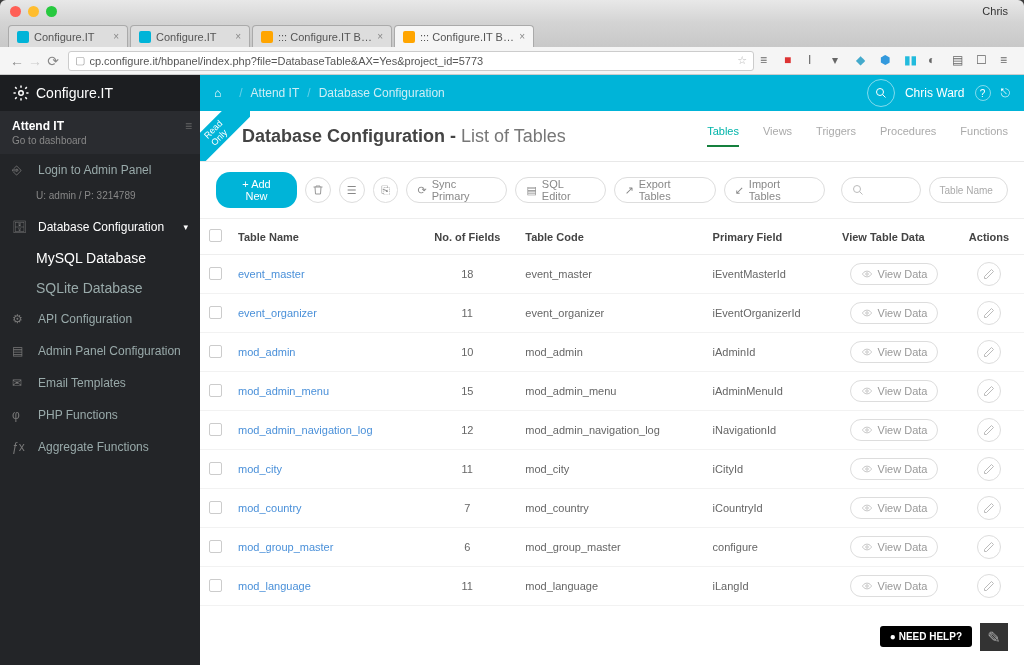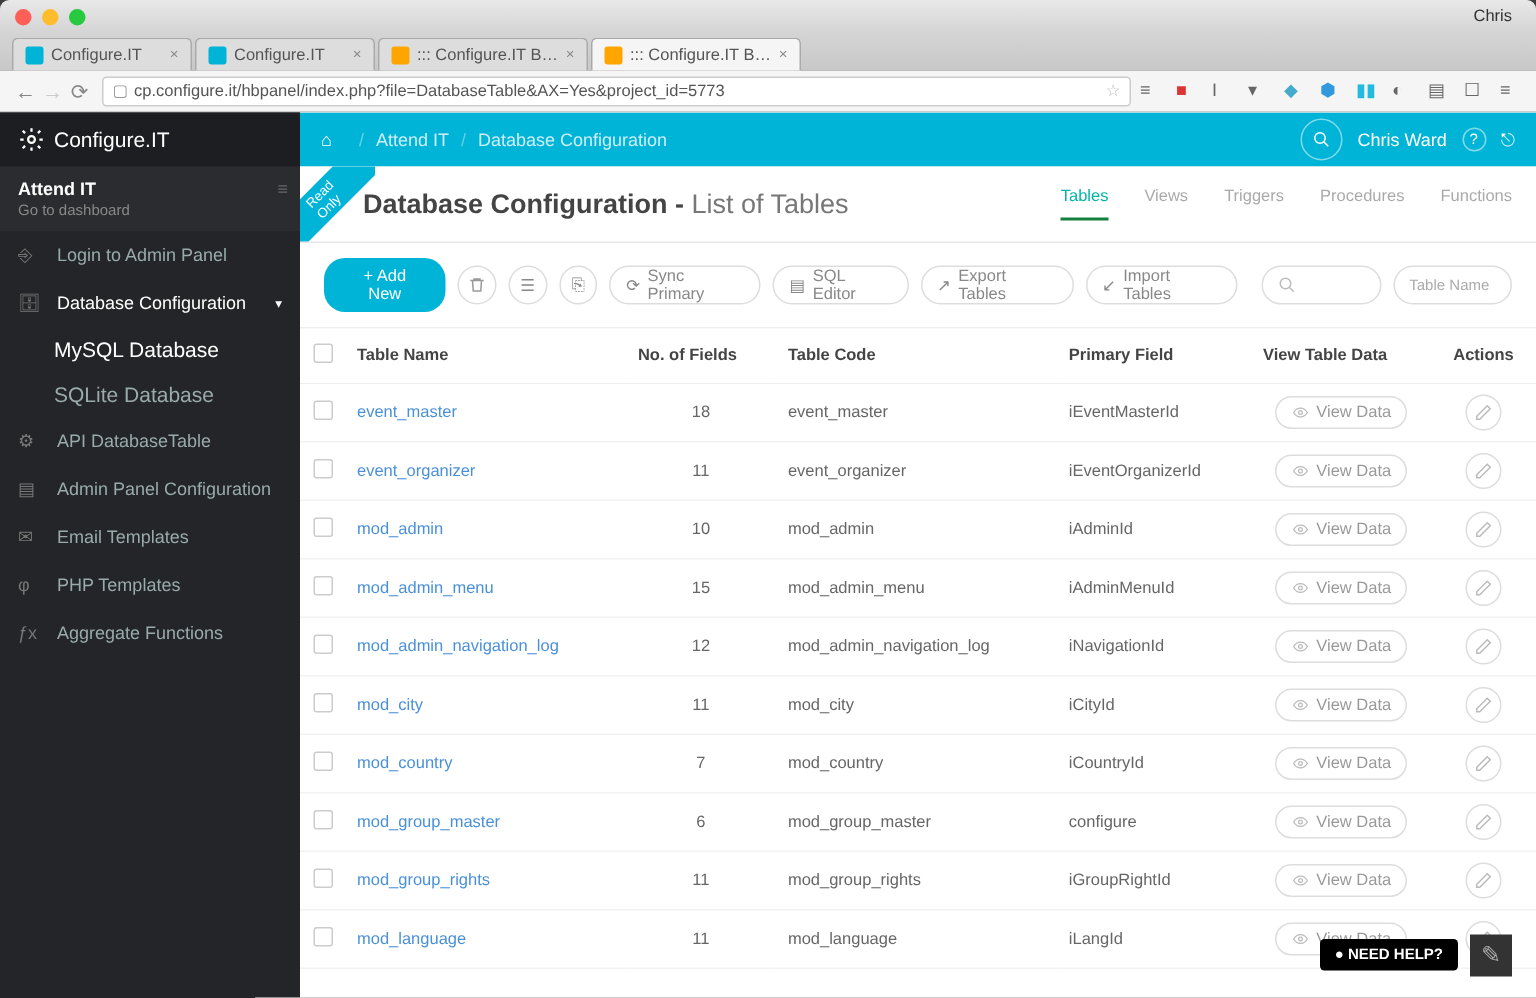--- a/index.html
+++ b/index.html
@@ -143,42 +143,43 @@
     </div>
     <div class="proj-row">
       <div class="pn">Attend IT</div>
       <div class="sub">Go to dashboard</div>
       <span class="burger">≡</span>
     </div>
     <div class="nav-item">
       <span class="ic">⎆</span>
       <span>Login to Admin Panel</span>
     </div>
+    <div class="cred">U: admin / P: 3214789</div>
     <div class="nav-item act">
       <span class="ic">🗄</span>
       <span>Database Configuration</span>
       <span style="margin-left:auto;font-size:9px">▾</span>
     </div>
     <div class="nav-sub act">MySQL Database</div>
     <div class="nav-sub">SQLite Database</div>
     <div class="nav-item">
       <span class="ic">⚙</span>
-      <span>API DatabaseTable</span>
+      <span>API Configuration</span>
     </div>
     <div class="nav-item">
       <span class="ic">▤</span>
       <span>Admin Panel Configuration</span>
     </div>
     <div class="nav-item">
       <span class="ic">✉</span>
       <span>Email Templates</span>
     </div>
     <div class="nav-item">
       <span class="ic">φ</span>
-      <span>PHP Templates</span>
+      <span>PHP Functions</span>
     </div>
     <div class="nav-item">
       <span class="ic">ƒx</span>
       <span>Aggregate Functions</span>
     </div>
   </div>
 
   <div class="main">
     <div class="topbar">
       <span class="bc-home">⌂</span>
@@ -248,21 +249,21 @@
           <span>Table Name</span>
         </div>
     </div>
 
     <div class="table-wrap">
       <table>
         <thead>
             <tr>
           <th class="chk-col"><span class="chk"></span></th>
           <th>Table Name</th>
-          <th style="text-align:left;width:100px">No. of Fields</th>
+          <th style="text-align:center;width:100px">No. of Fields</th>
           <th>Table Code</th>
           <th>Primary Field</th>
           <th style="text-align:left;width:120px">View Table Data</th>
           <th style="text-align:center;width:70px">Actions</th>
         </tr>
           </thead>
         <tbody id="tbody">
             <tr>
     <td class="chk-col"><span class="chk"></span></td>
     <td><span class="tbl-link">event_master</span></td>
@@ -386,36 +387,20 @@
                     <circle cx="12" cy="12" r="3"></circle>
                   </svg>View Data</span></td>
     <td style="text-align:center"><span class="edit-btn">
                   <svg width="12" height="12" viewBox="0 0 24 24" fill="none" stroke="#bbb" stroke-width="2">
                     <path d="M17 3l4 4L7 21H3v-4L17 3z"></path>
                   </svg>
                 </span></td>
             </tr>
             <tr>
     <td class="chk-col"><span class="chk"></span></td>
-    <td><span class="tbl-link">mod_group_rights</span></td>
-    <td style="text-align:center">11</td>
-    <td>mod_group_rights</td>
-    <td>iGroupRightId</td>
-    <td style="text-align:center"><span class="view-btn"><svg width="12" height="10" viewBox="0 0 24 24" fill="none" stroke="#bbb" stroke-width="2">
-                    <path d="M1 12s4-7 11-7 11 7 11 7-4 7-11 7S1 12 1 12z"></path>
-                    <circle cx="12" cy="12" r="3"></circle>
-                  </svg>View Data</span></td>
-    <td style="text-align:center"><span class="edit-btn">
-                  <svg width="12" height="12" viewBox="0 0 24 24" fill="none" stroke="#bbb" stroke-width="2">
-                    <path d="M17 3l4 4L7 21H3v-4L17 3z"></path>
-                  </svg>
-                </span></td>
-            </tr>
-            <tr>
-    <td class="chk-col"><span class="chk"></span></td>
     <td><span class="tbl-link">mod_language</span></td>
     <td style="text-align:center">11</td>
     <td>mod_language</td>
     <td>iLangId</td>
     <td style="text-align:center"><span class="view-btn"><svg width="12" height="10" viewBox="0 0 24 24" fill="none" stroke="#bbb" stroke-width="2">
                     <path d="M1 12s4-7 11-7 11 7 11 7-4 7-11 7S1 12 1 12z"></path>
                     <circle cx="12" cy="12" r="3"></circle>
                   </svg>View Data</span></td>
     <td style="text-align:center"><span class="edit-btn">
                   <svg width="12" height="12" viewBox="0 0 24 24" fill="none" stroke="#bbb" stroke-width="2">

